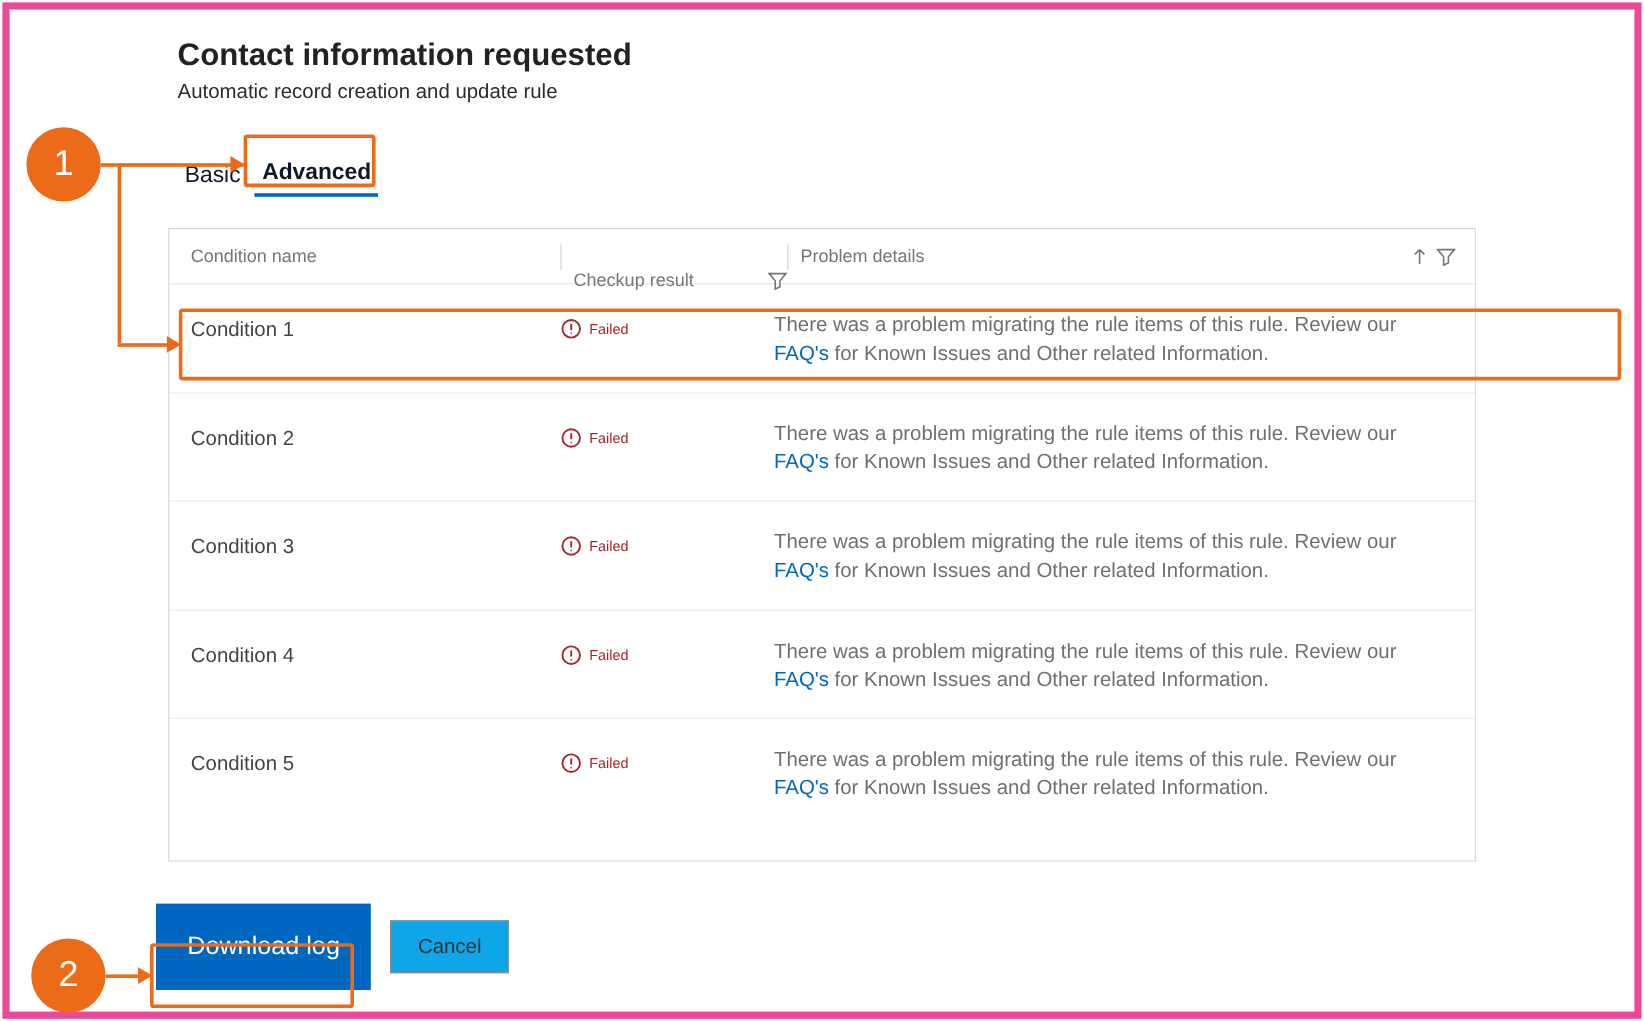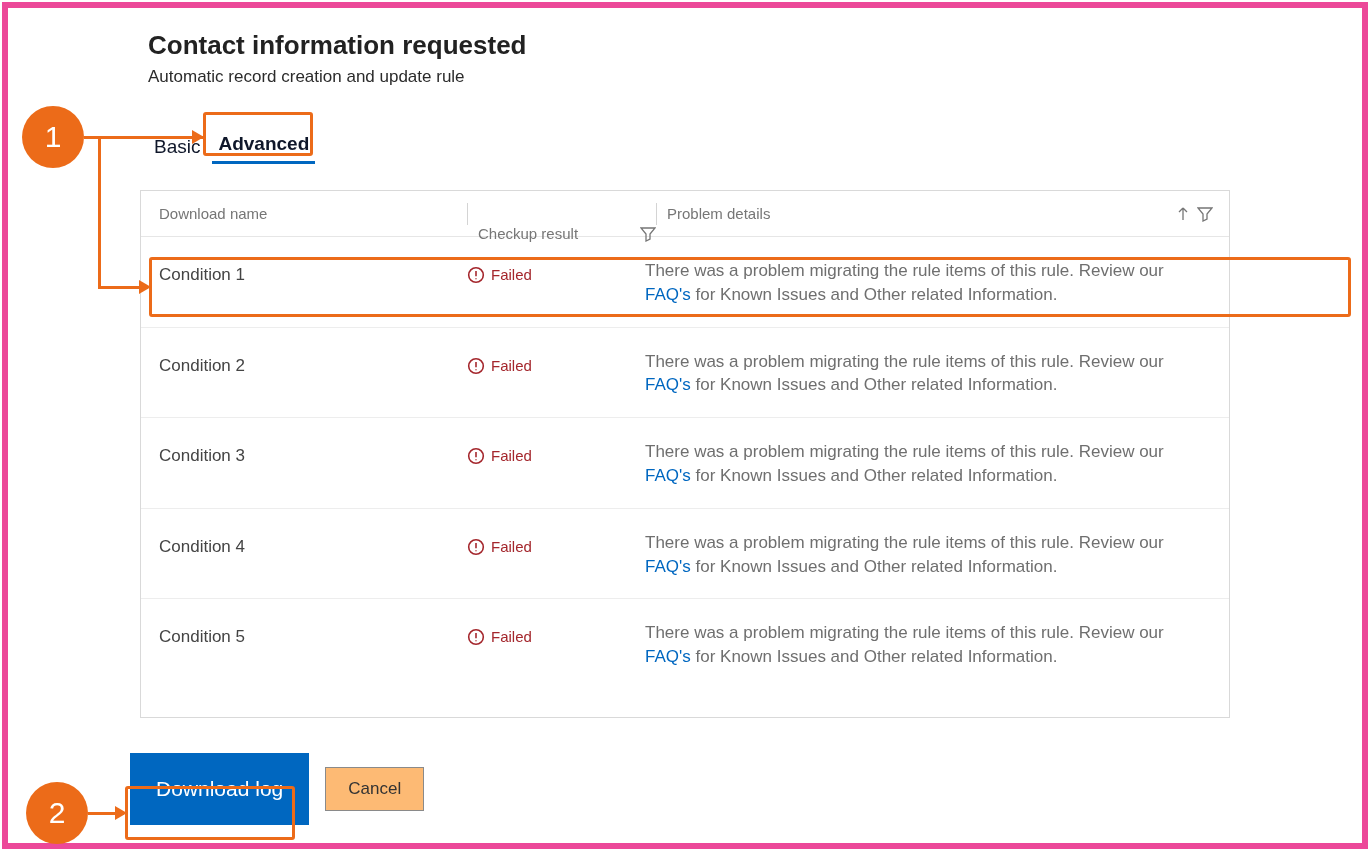--- a/index.html
+++ b/index.html
@@ -130,21 +130,21 @@
   }
   .grid-row {
     display: flex;
     align-items: flex-start;
     border-bottom: 1px solid #ededed;
     padding: 22px 0 20px 0;
   }
   .grid-row:last-child { border-bottom: none; }
   .grid-body { padding-bottom: 28px; }
   .cell-name { width: 326px; padding-left: 18px; font-size: 17px; color: #444; padding-top: 6px;}
-  .cell-result { width: 178px; display:flex; align-items:center; color:#a4262c; font-size:15px; padding-top: 6px;}
+  .cell-result { width: 178px; display:flex; align-items:center; color:#a4262c; font-size:12px; padding-top: 6px;}
   .cell-result .err-ico { margin-right: 6px; }
   .cell-detail { flex: 1; padding-right: 42px; color:#6f6f6f; font-size:17px; line-height: 1.4;}
   .cell-detail a { color:#0067c0; text-decoration:none; cursor:pointer;}
   .err-ico svg { width:18px; height:18px; vertical-align:middle; }
 
   
   .footer {
     position: absolute;
     left: 122px;
     bottom: 18px;
@@ -155,21 +155,21 @@
   .btn-primary {
     background: #0067c0;
     color: #fff;
     border: none;
     font-size: 21px;
     padding: 24px 26px;
     cursor: pointer;
     font-family: inherit;
   }
   .btn-secondary {
-    background: #fdba74;
+    background: #0ea5e9;
     color: #333;
     border: 1px solid #8a8a8a;
     font-size: 17px;
     padding: 11px 22px;
     cursor: pointer;
     font-family: inherit;
   }
 </style>
 </head>
 <body>
@@ -182,21 +182,21 @@
   </div>
 
   <div class="tabs-row">
     <div class="tab">Basic</div>
     <div class="tab active">Advanced</div>
   </div>
 
   <div class="grid-wrap">
     <div class="grid-head">
       <div class="col-name">
-        <span class="th-txt">Download name</span>
+        <span class="th-txt">Condition name</span>
       </div>
       <div class="col-sep"></div>
       <div class="col-result">
         <span class="th-txt">Checkup result</span>
         <span class="icon-filter">
           <svg viewBox="0 0 16 16" fill="none" stroke="currentColor" stroke-width="1.3">
               <path d="M1 2h14L10 8v5l-4 2V8L1 2Z"></path>
             </svg>
         </span>
       </div>

